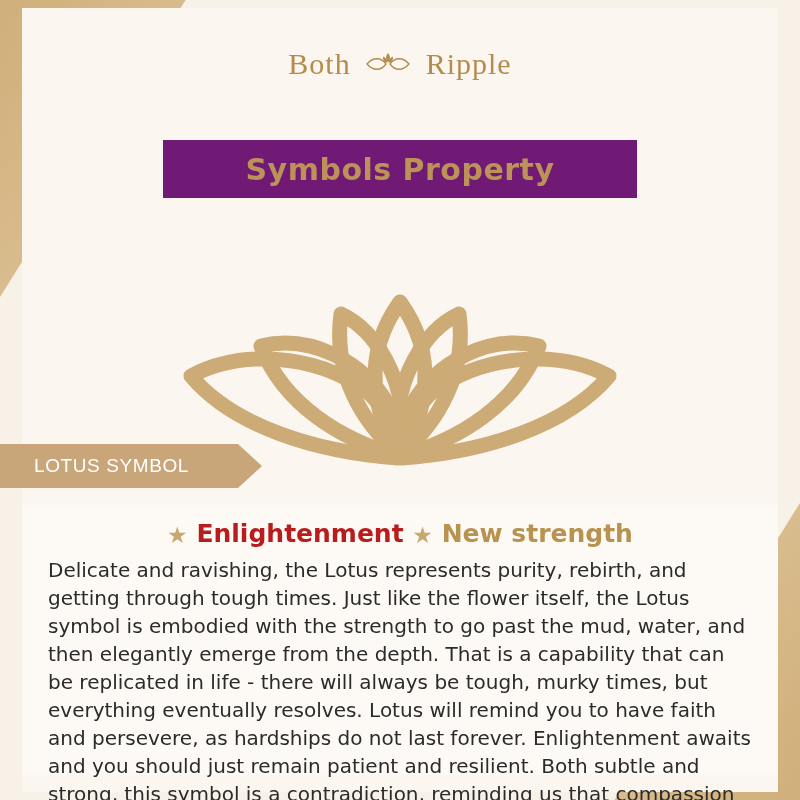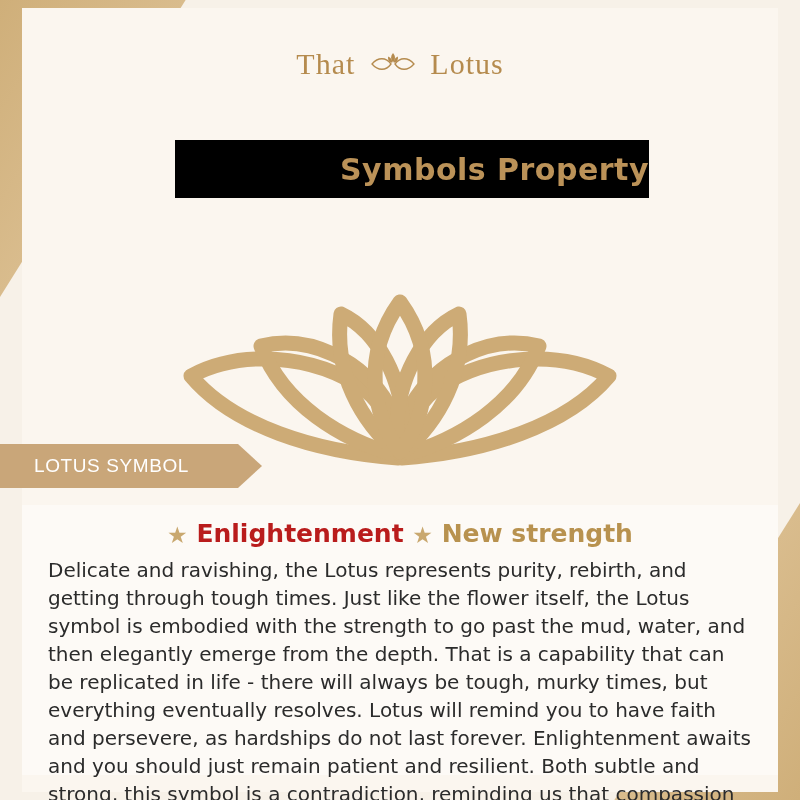--- a/index.html
+++ b/index.html
@@ -77,28 +77,28 @@
     vertical-align: middle;
     margin: 0 6px;
     width: 46px;
     height: 28px;
   }
 
   
   .title-band {
     position: absolute;
     top: 140px;
-    left: 175px;
+    left: 163px;
     width: 474px;
     height: 58px;
-    background: #000000;
+    background: #701a75;
     z-index: 6;
     display: flex;
     align-items: center;
-    justify-content: flex-end;
+    justify-content: center;
   }
   .title-text {
     font-family: "DejaVu Sans", sans-serif;
     font-weight: bold;
     font-size: 30px;
     color: #bb9258;
     letter-spacing: 0.5px;
   }
 
   
@@ -183,35 +183,35 @@
 
 <div class="page">
 
   <div class="corner-band corner-tl"></div>
   <div class="corner-band corner-br"></div>
 
   <div class="inner-panel"></div>
 
   <div class="brand">
     <div class="brand-text">
-      <span class="brand-word">That</span>
+      <span class="brand-word">Both</span>
       <span class="brand-mark">
         <svg viewBox="0 0 46 28" width="46" height="28" aria-hidden="true">
           <g fill="none" stroke="#b58b4e" stroke-width="1.3">
             <path d="M2 14 C8 7, 16 7, 21 14 C16 21, 8 21, 2 14 Z"></path>
             <path d="M44 14 C38 7, 30 7, 25 14 C30 21, 38 21, 44 14 Z"></path>
           </g>
           <g fill="#b58b4e">
             <path d="M23 3 C25.6 6, 25.6 9.5, 23 12.5 C20.4 9.5, 20.4 6, 23 3 Z"></path>
             <path d="M18.2 6.5 C21.4 8, 22.6 10.6, 22.2 12.8 C19.3 12.2, 17.4 9.8, 18.2 6.5 Z"></path>
             <path d="M27.8 6.5 C24.6 8, 23.4 10.6, 23.8 12.8 C26.7 12.2, 28.6 9.8, 27.8 6.5 Z"></path>
           </g>
         </svg>
       </span>
-      <span class="brand-word">Lotus</span>
+      <span class="brand-word">Ripple</span>
     </div>
   </div>
 
   <div class="title-band">
     <div class="title-text">Symbols Property</div>
   </div>
 
   <div class="lotus-wrap">
     <svg viewBox="0 0 470 290" width="470" height="290" aria-hidden="true">
       <g fill="none" stroke="#cdab76" stroke-width="15" stroke-linejoin="round" stroke-linecap="round">

